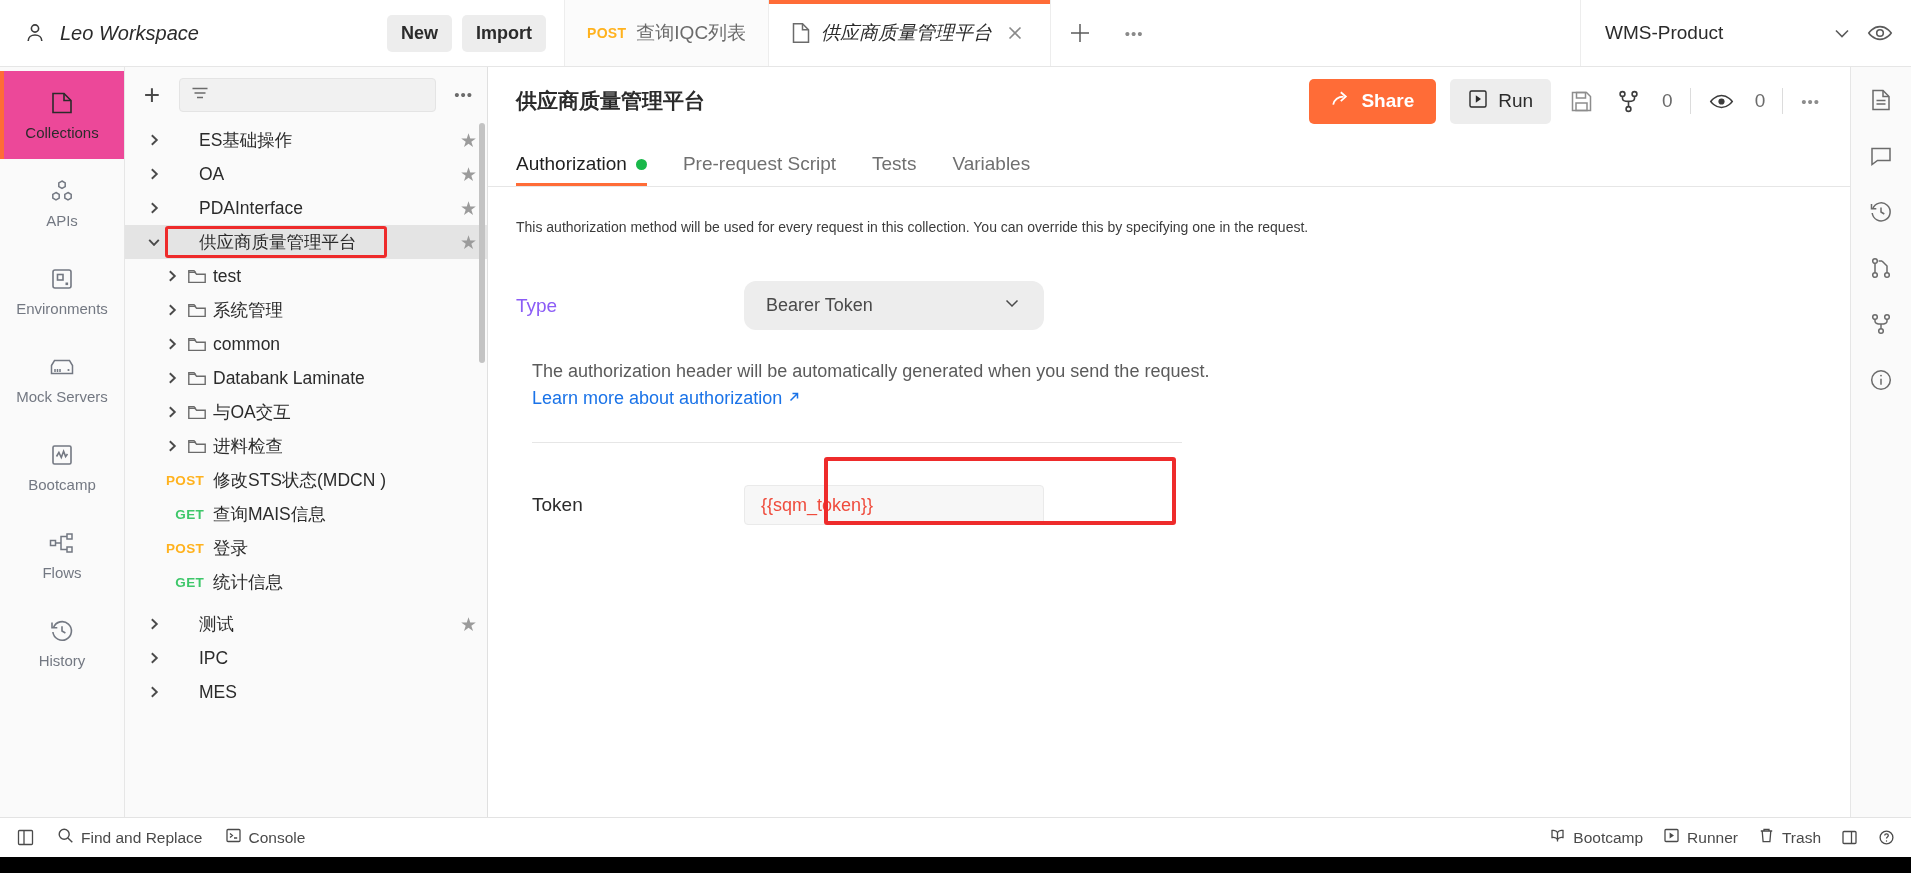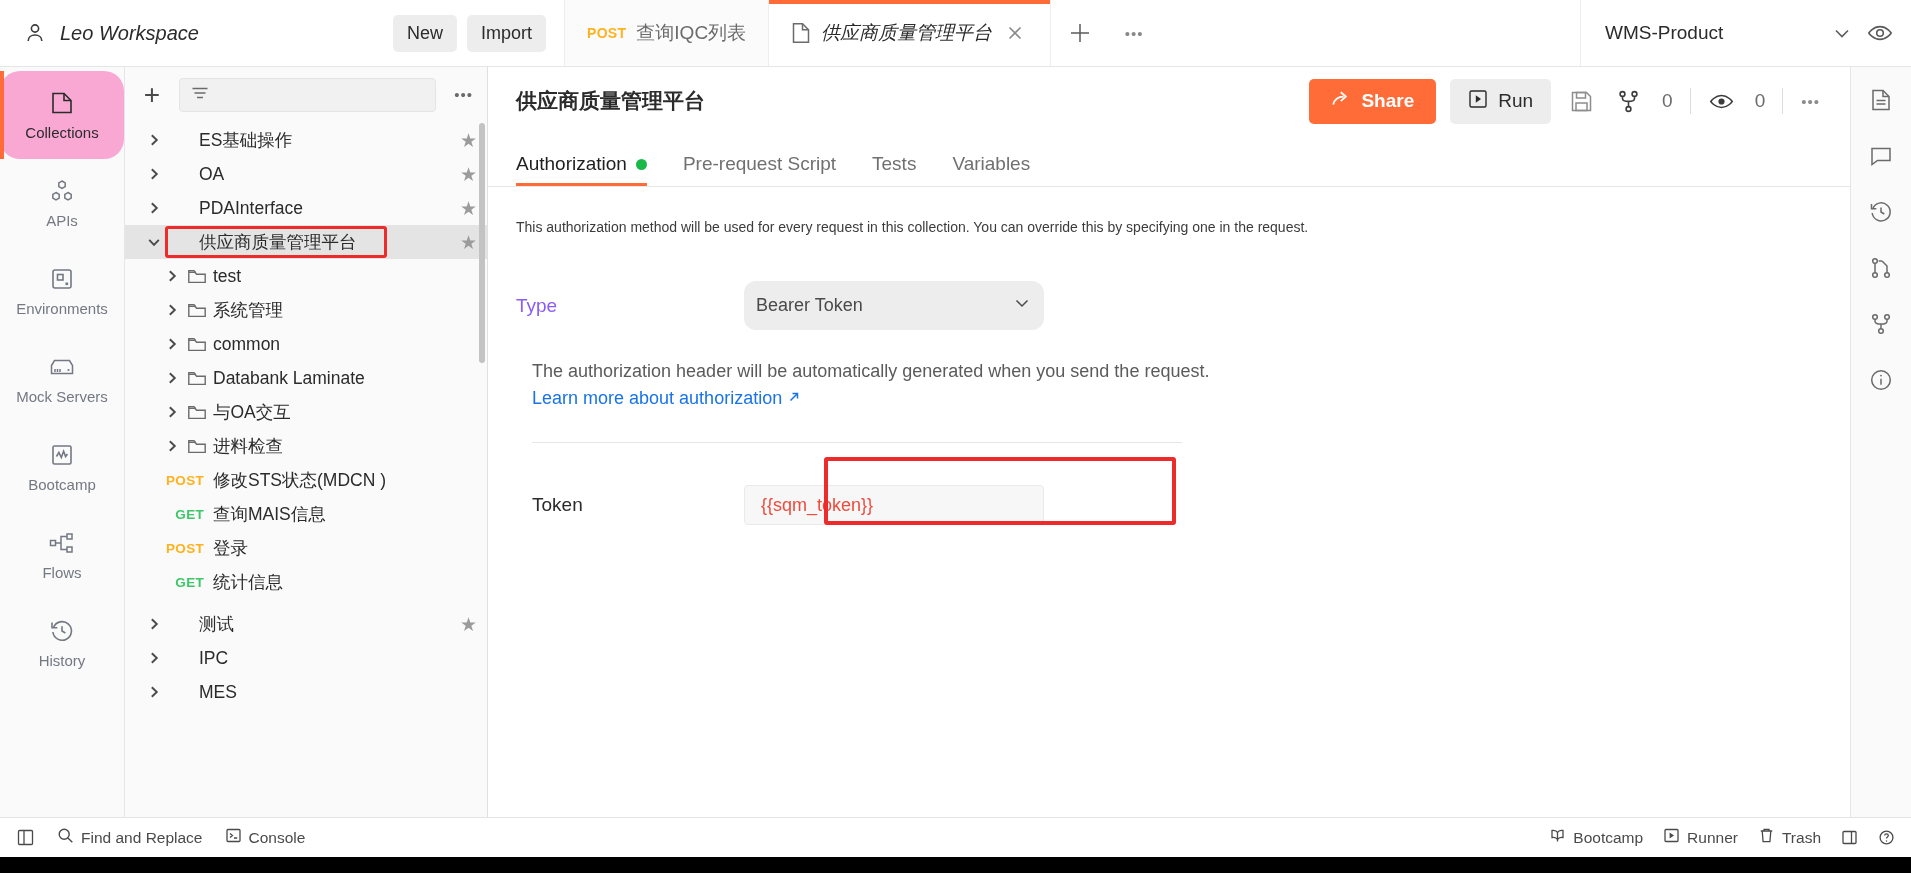--- a/index.html
+++ b/index.html
@@ -34,20 +34,21 @@
   .ws-name {
     font-size: 20px; color: #2b2b2b; margin-left: 12px;
     white-space: nowrap; flex: 1 1 auto; font-style: italic;
   }
   .hdr-btn {
     background: #ededed; border: none; border-radius: 5px;
     font-family: "Liberation Sans", sans-serif;
     font-size: 18px; color: #2b2b2b;
     padding: 8px 14px; margin-left: 10px; cursor: pointer;
     white-space: nowrap;
+    font-weight: bold;
   }
 
   .tabs-zone {
     flex: 1 1 auto; display: flex; align-items: stretch;
     min-width: 0; background: #fff;
     border-right: 1px solid #ededed;
   }
   .req-tab {
     display: flex; align-items: center; gap: 10px;
     padding: 0 22px; min-width: 0;
@@ -98,21 +99,21 @@
     width: 125px; flex: 0 0 125px;
     background: #fafafa; border-right: 1px solid #e6e6e6;
     display: flex; flex-direction: column; padding-top: 4px;
   }
   .rail-item {
     height: 88px; display: flex; flex-direction: column;
     align-items: center; justify-content: center; gap: 7px;
     color: #737882; cursor: pointer; position: relative;
     font-size: 15px;
   }
-  .rail-item.active { background: #f9a8d4; color: #2b2b2b; border-radius: 20px; }
+  .rail-item.active { background: #ec4899; color: #2b2b2b; }
   .rail-item.active::before {
     content: ""; position: absolute; left: 0; top: 0; bottom: 0;
     width: 4px; background: #ff6c37;
   }
   .rail-ico { height: 28px; display: flex; align-items: center; justify-content: center; }
   .rail-label { white-space: nowrap; }
 
   
   .sidebar {
     width: 363px; flex: 0 0 363px;
@@ -213,21 +214,21 @@
   .greendot { width: 11px; height: 11px; border-radius: 50%; background: #19b84a; }
 
   .c-body { flex: 1 1 auto; padding: 30px 28px 0 28px; overflow: hidden; position: relative; }
   .desc { font-size: 14px; color: #3c3c3c; line-height: 1.45; }
   .form-row { display: flex; align-items: center; margin-top: 44px; }
   .f-label { width: 228px; flex: 0 0 228px; font-size: 19px; color: #8b5cf6; }
   .select {
     width: 300px; height: 49px; background: #ededed;
     border: none; border-radius: 12px;
     display: flex; align-items: center; justify-content: space-between;
-    padding: 0 12px; font-size: 18px; color: #4a4a4a; cursor: pointer;
+    padding: 0 22px; font-size: 18px; color: #4a4a4a; cursor: pointer;
   }
   .note { margin-top: 28px; padding-left: 16px; font-size: 18px; color: #5b5b5b; line-height: 1.5; }
   .link { color: #1a73e8; cursor: pointer; display: inline-flex; align-items: center; gap: 5px; }
   .hr { margin: 30px 0 0 16px; height: 1px; background: #e6e6e6; width: 650px; }
   .token-row { display: flex; align-items: center; margin-top: 42px; position: relative; }
   .tk-label { width: 228px; flex: 0 0 228px; font-size: 19px; color: #2b2b2b; padding-left: 16px; }
   .tk-input {
     width: 300px; height: 40px; background: #f7f7f7;
     border: 1px solid #eaeaea; border-radius: 4px;
     display: flex; align-items: center; padding: 0 16px;

